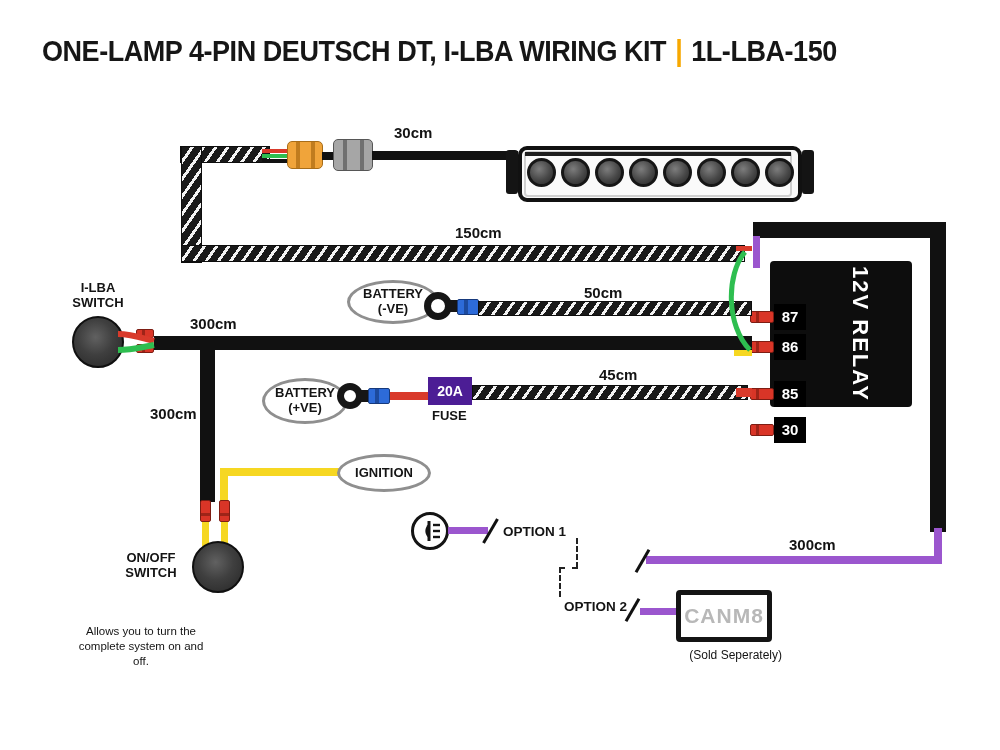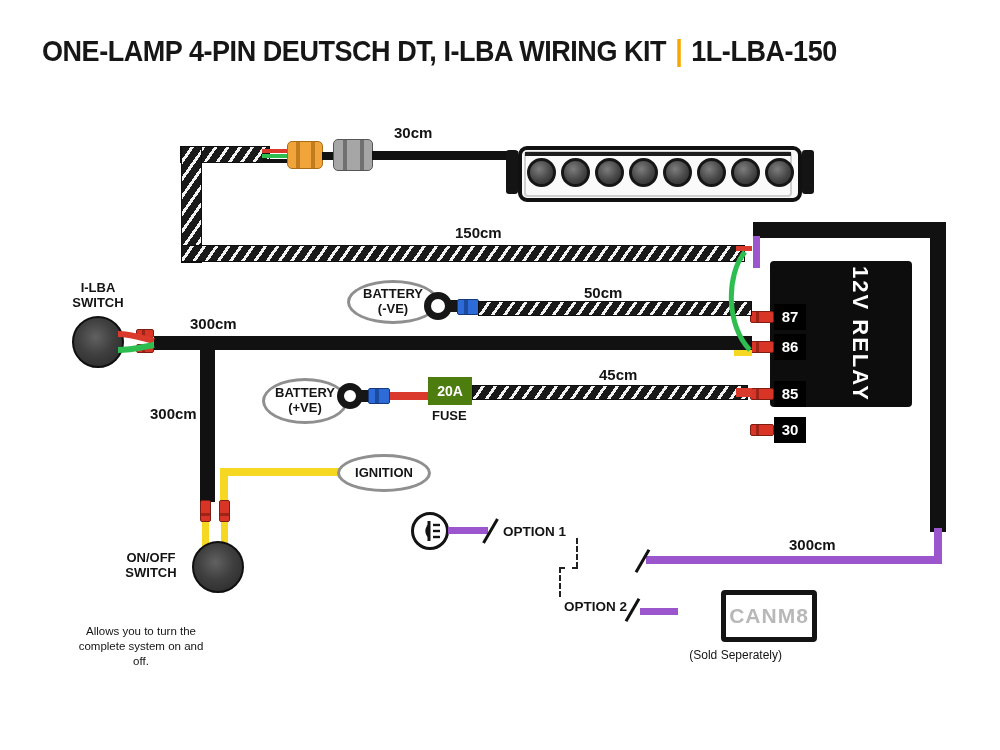--- a/index.html
+++ b/index.html
@@ -58,32 +58,32 @@
                  text-align:center; line-height:44px; color:#fff; font-weight:800; font-size:22px; letter-spacing:2px; }
   .pin { position:absolute; left:750px; width:56px; height:26px;margin-top:40px; }
   .pin-stub { position:absolute; left:0; top:7px; width:24px; height:12px; }
   .pin-num { position:absolute; left:24px; top:0; width:32px; height:26px; background:#000; color:#fff;
              font-size:15px; font-weight:700; text-align:center; line-height:26px; }
 
   
   .knob { position:absolute; width:52px; height:52px; border-radius:50%; border:2px solid #101010;
           background: radial-gradient(circle at 45% 40%, #616161 0%, #3f3f3f 45%, #262626 100%); }
 
-  .fuse { position:absolute; left:428px; top:377px; width:44px; height:28px; background:#4d7c0f; color:#fff;
+  .fuse { position:absolute; left:428px; top:377px; width:44px; height:28px; background:#4c1d95; color:#fff;
           font-size:14px; font-weight:700; text-align:center; line-height:28px; }
 
   .dash-v { position:absolute; border-left:2px dashed #222; }
   .dash-h { position:absolute; border-top:2px dashed #222; }
   .slash { position:absolute; width:3px; background:#111; transform:rotate(30deg); }
 
   .small-label { position:absolute; font-weight:700; font-size:13.5px; white-space:nowrap; }
 
   .canm8 { position:absolute; left:676px; top:590px; width:96px; height:52px; border:5px solid #141414;
            border-radius:4px; background:#fff; color:#b8b8b8; font-weight:800; font-size:21px;
-           text-align:center; line-height:42px; letter-spacing:1px;margin-left:45px; }
+           text-align:center; line-height:42px; letter-spacing:1px; }
 
   .overlay { position:absolute; left:0; top:0; pointer-events:none; }
 </style>
 </head>
 <body>
 
 <div class="canvas">
 
   <div class="title">
     <span>ONE-LAMP 4-PIN DEUTSCH DT, I-LBA WIRING KIT</span><span class="sep">|</span><span>1L-LBA-150</span>

